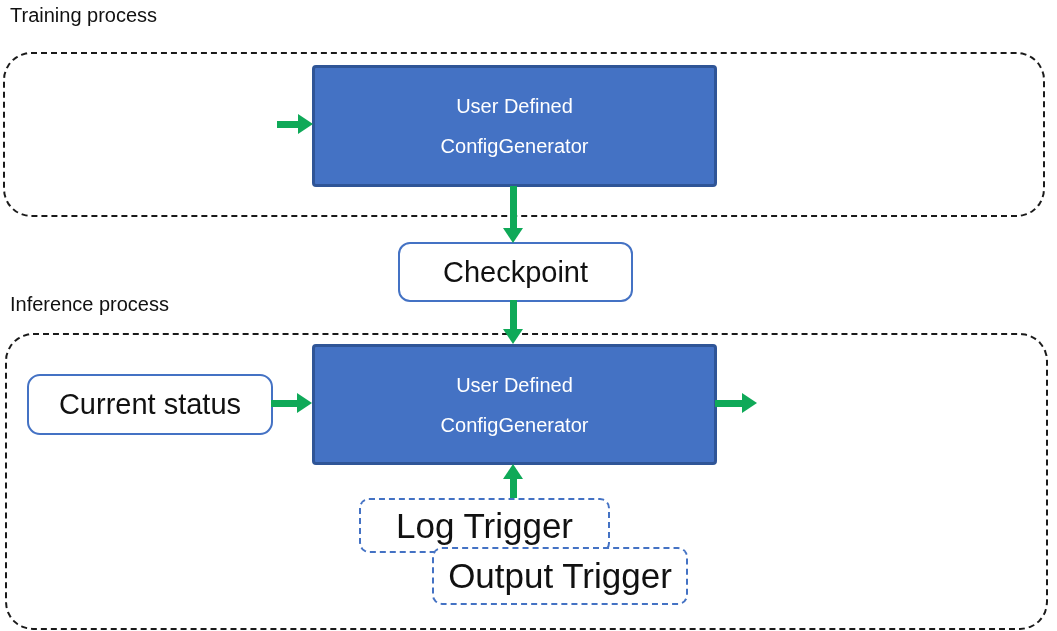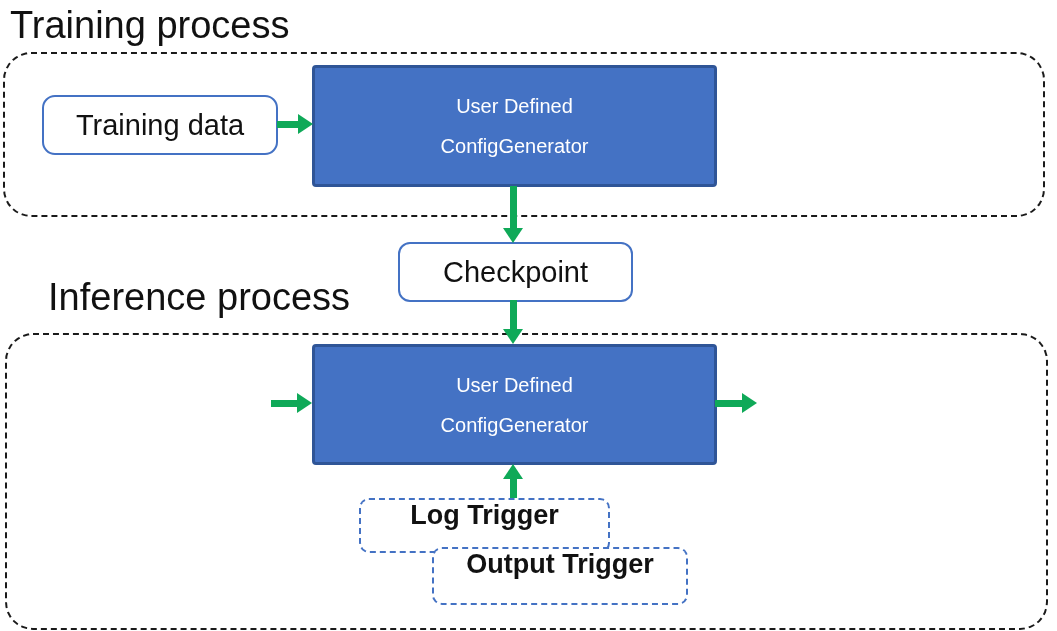--- a/index.html
+++ b/index.html
@@ -6,21 +6,21 @@
   .canvas {
     position: relative;
     width: 1057px;
     height: 631px;
     background: var(--background, #fff);
     font-family: "Liberation Sans", sans-serif;
     overflow: hidden;
   }
   .section-label {
     position: absolute;
-    font-size: 38px;
+    font-size: 20px;
     color: var(--text-dark, #111);
     white-space: nowrap;
     z-index: 2;
   }
   .dashed-container {
     position: absolute;
     border: 2px dashed var(--container-border, #1a1a1a);
     border-radius: 28px;
     background: transparent;
     z-index: 1;
@@ -52,25 +52,25 @@
     color: var(--text-light, #fff);
     z-index: 3;
     text-align: center;
   }
   .trigger-box {
     position: absolute;
     background: #ffffff;
     border: 2px dashed var(--trigger-border, #4472C4);
     border-radius: 10px;
     display: flex;
+    align-items: center;
     justify-content: center;
-    font-size: 27px;
+    font-size: 35px;
     color: var(--text-dark, #111);
     white-space: nowrap;
-    font-weight: bold;
   }
   .arrow { position: absolute; z-index: 5; }
   .shaft { position: absolute; background: var(--arrow-green, #0FA958); }
   .head { position: absolute; width: 0; height: 0; }
   .head.right {
     border-top: 10px solid transparent;
     border-bottom: 10px solid transparent;
     border-left: 15px solid var(--arrow-green, #0FA958);
   }
   .head.down {
@@ -84,39 +84,39 @@
     border-bottom: 15px solid var(--arrow-green, #0FA958);
   }
 </style>
 </head>
 <body>
 
 <div class="canvas">
 
   <div class="section-label" style="left:10px; top:4px;">Training process</div>
 
-  <div class="section-label" style="left:10px; top:276px;margin-left:38px;">Inference process</div>
+  <div class="section-label" style="left:10px; top:293px;">Inference process</div>
 
   <div class="dashed-container" style="left:3px; top:52px; width:1038px; height:161px;"></div>
 
   <div class="dashed-container" style="left:5px; top:333px; width:1039px; height:293px;"></div>
 
-  <div class="white-box" style="left:42px; top:95px; width:232px; height:56px;">
-    <span>Training data</span>
-  </div>
 
   <div class="blue-box" style="left:312px; top:65px; width:399px; height:116px;">
     <span>User Defined</span>
     <span>ConfigGenerator</span>
   </div>
 
   <div class="white-box" style="left:398px; top:242px; width:231px; height:56px; border-radius:12px;">
     <span>Checkpoint</span>
   </div>
 
+  <div class="white-box" style="left:27px; top:374px; width:242px; height:57px;">
+    <span>Current status</span>
+  </div>
 
   <div class="blue-box" style="left:312px; top:344px; width:399px; height:115px;">
     <span>User Defined</span>
     <span>ConfigGenerator</span>
   </div>
 
 
   <div class="trigger-box" style="left:359px; top:498px; width:247px; height:51px; z-index:4;">
     <span>Log Trigger</span>
   </div>

